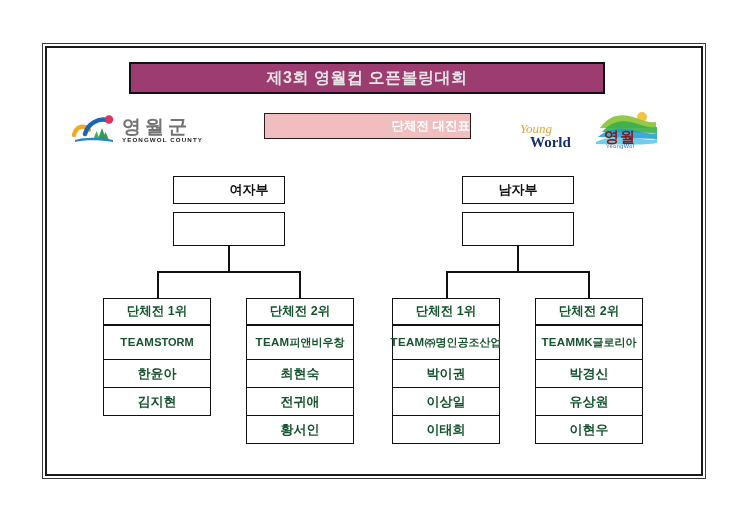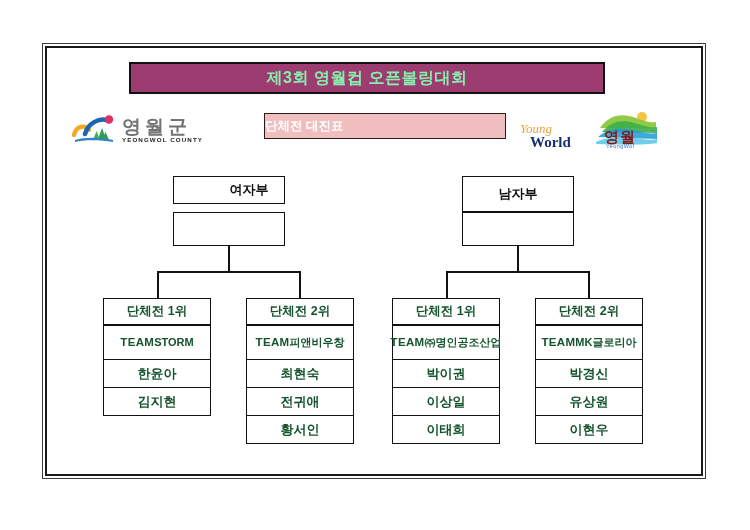--- a/index.html
+++ b/index.html
@@ -30,35 +30,35 @@
   
   .title-banner {
     position: absolute;
     left: 129px; top: 62px;
     width: 476px; height: 32px;
     background: #9C3C70;
     border: 2px solid #111111;
     display: flex; align-items: center; justify-content: center;
   }
   .title-banner span {
-    color: #86efac;
+    color: #e5e5e5;
     font-size: 16px;
     font-weight: bold;
     letter-spacing: 0.5px;
     white-space: nowrap;
   }
 
   
   .subtitle-box {
     position: absolute;
     left: 264px; top: 113px;
-    width: 242px; height: 26px;
+    width: 207px; height: 26px;
     background: #F0BEBE;
     border: 1.5px solid #2a1a1a;
-    display: flex; align-items: center; justify-content: flex-start;
+    display: flex; align-items: center; justify-content: flex-end;
   }
   .subtitle-box span {
     color: #ffffff;
     font-size: 12.5px;
     font-weight: bold;
     white-space: nowrap;
   }
 
   
   .logo-left {
@@ -225,21 +225,21 @@
       <div class="cell rank">단체전 2위</div>
       <div class="cell team">
         <div class="t-label">TEAM</div>
         <div class="t-name">피앤비우창</div>
       </div>
       <div class="cell player">최현숙</div>
       <div class="cell player">전귀애</div>
       <div class="cell player">황서인</div>
     </div>
 
-    <div class="node-box" style="left:462px; top:176px; width:112px; height:36px;align-items:center;">
+    <div class="node-box" style="left:462px; top:176px; width:112px; height:28px;align-items:center;">
       <span>남자부</span>
     </div>
     <div class="node-box" style="left:462px; top:212px; width:112px; height:34px;"></div>
 
     <div class="connector conn-v" style="left:517px; top:246px; height:26px;"></div>
     <div class="connector conn-h" style="left:446px; top:271px; width:143px;"></div>
     <div class="connector conn-v" style="left:446px; top:271px; height:28px;"></div>
     <div class="connector conn-v" style="left:588px; top:271px; height:28px;"></div>
 
     <div class="team-card" style="left:392px; top:298px;">

